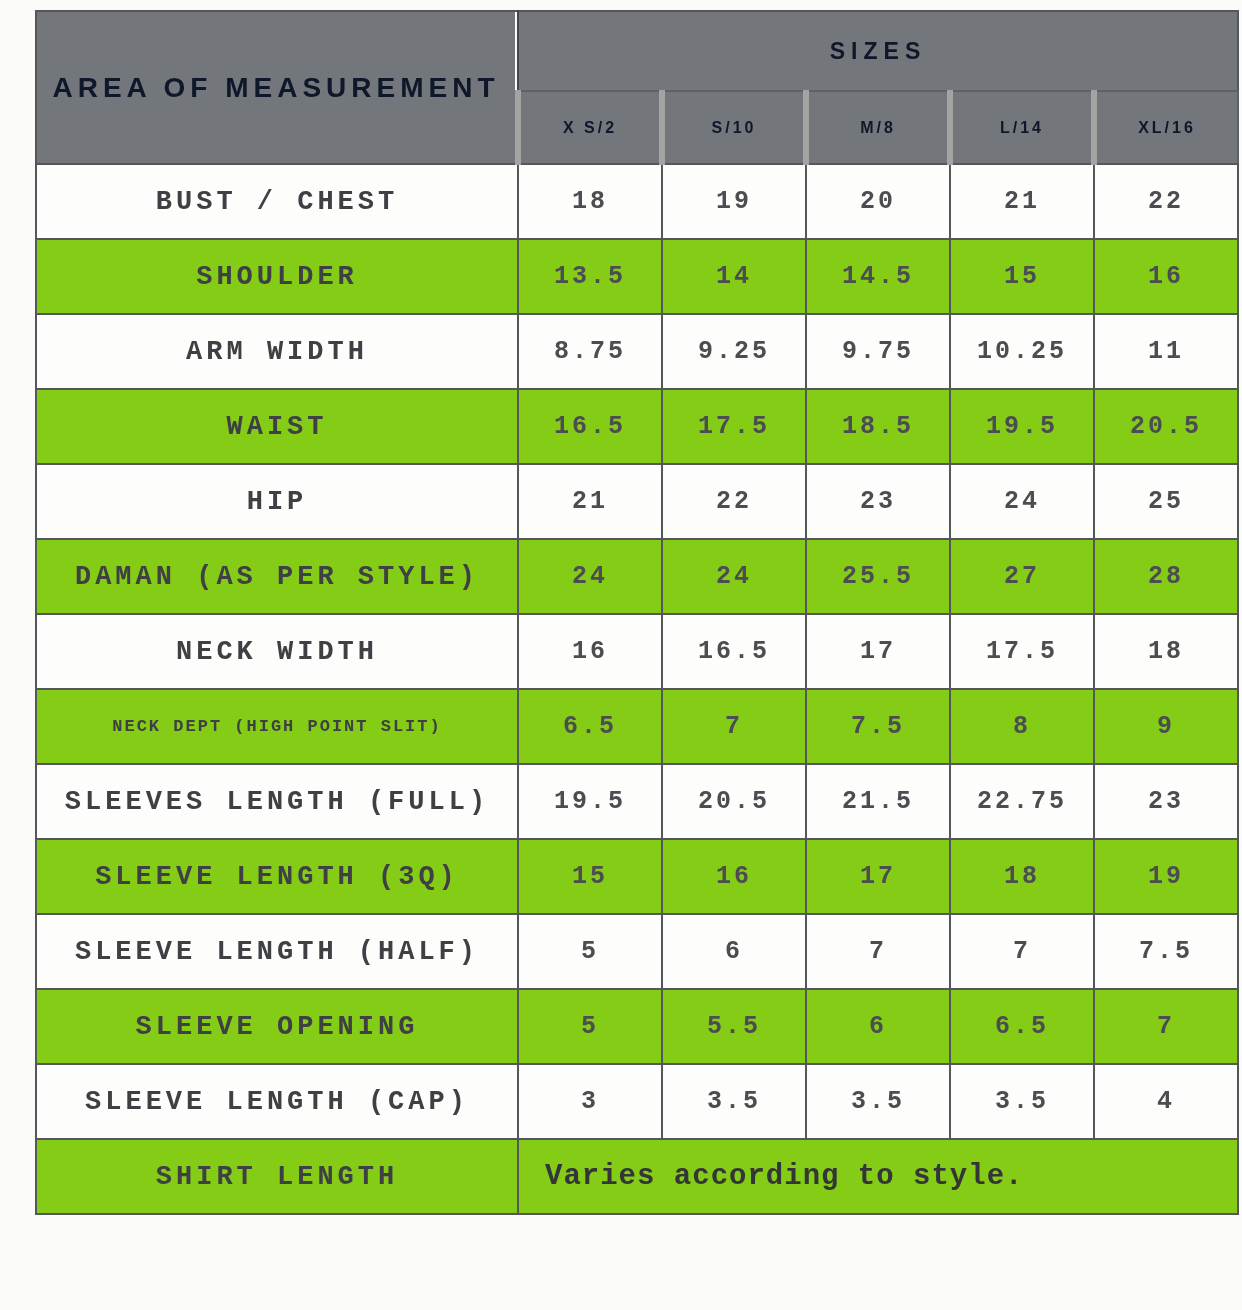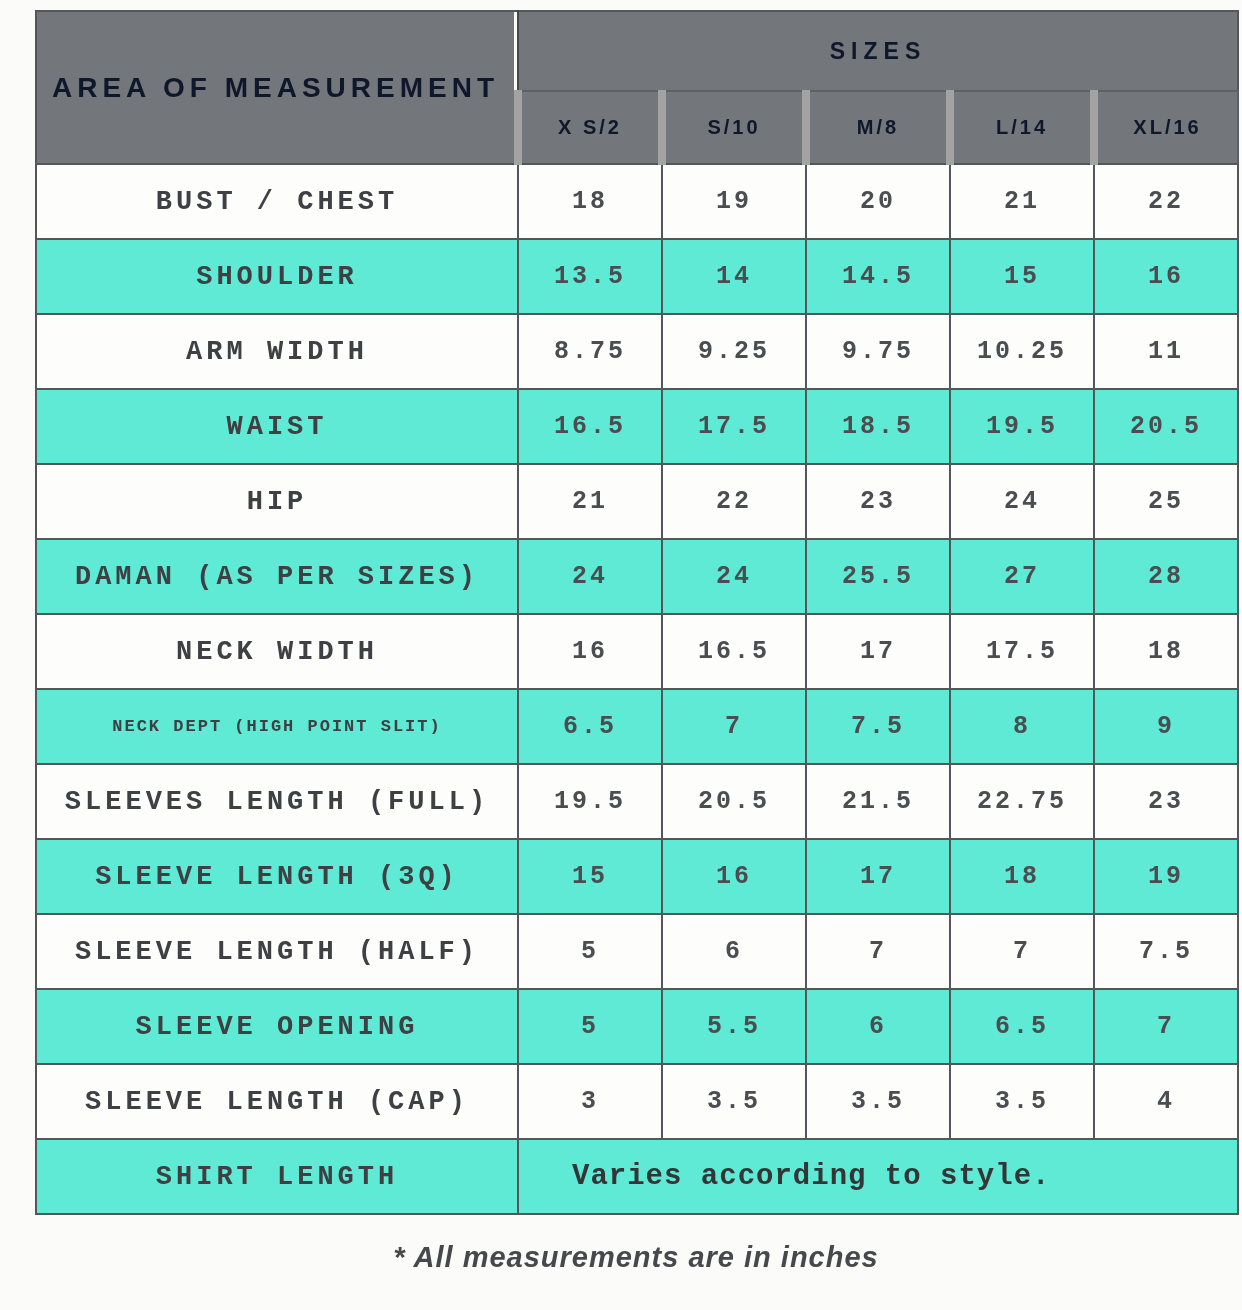--- a/index.html
+++ b/index.html
@@ -43,29 +43,29 @@
     border-right: 2px solid #45474b;
     margin-left: 48px;
   }
   th.sizes-head {
     font-size: 23px;
     letter-spacing: 6px;
     height: 78px;
     border-bottom: 2px solid #5d6065;
   }
   tr.size-cols th {
-    font-size: 20px;
+    font-size: 16px;
     letter-spacing: 3px;
     height: 71px;
-    border-left: 8px solid #a3a3a3;
+    border-left: 6px solid #a3a3a3;
     border-right: 2px solid #5d6065;
   }
   tbody tr { height: 75px; font-family: Liberation Mono, monospace; }
   tbody tr.white td { background: #fdfdfc; }
-  tbody tr.gray  td { background: #5eead4; }
+  tbody tr.gray  td { background: #84cc16; }
   td.lbl {
     text-align: center;
     vertical-align: middle;
     font-size: 27px;
     font-weight: 700;
     letter-spacing: 4px;
     color: #3e4043;
     white-space: nowrap;
   }
   tr.tight td.lbl { letter-spacing: 2px; font-size: 17px; }
@@ -74,21 +74,21 @@
     vertical-align: middle;
     font-size: 25px;
     font-weight: 700;
     letter-spacing: 3px;
     color: #4b4d50;
     white-space: nowrap;
   }
   td.span-val {
     text-align: left;
     vertical-align: middle;
-    padding-left: 53px;
+    padding-left: 26px;
     font-size: 29px;
     font-weight: 700;
     letter-spacing: 1px;
     color: #333537;
     white-space: nowrap;
   }
   .footnote {
     width: 1202px;
     margin: 26px 0 0 35px;
     text-align: center;
@@ -161,21 +161,21 @@
       </tr>
       <tr class="white">
         <td class="lbl">HIP</td>
         <td class="val">21</td>
         <td class="val">22</td>
         <td class="val">23</td>
         <td class="val">24</td>
         <td class="val">25</td>
       </tr>
       <tr class="gray">
-        <td class="lbl">DAMAN (AS PER SIZES)</td>
+        <td class="lbl">DAMAN (AS PER STYLE)</td>
         <td class="val">24</td>
         <td class="val">24</td>
         <td class="val">25.5</td>
         <td class="val">27</td>
         <td class="val">28</td>
       </tr>
       <tr class="white">
         <td class="lbl">NECK WIDTH</td>
         <td class="val">16</td>
         <td class="val">16.5</td>
@@ -231,15 +231,14 @@
         <td class="val">3.5</td>
         <td class="val">4</td>
       </tr>
       <tr class="gray">
         <td class="lbl">SHIRT LENGTH</td>
         <td class="span-val" colspan="5">Varies according to style.</td>
       </tr>
     </tbody>
   </table>
 
-  <div class="footnote">* All measurements are in inches</div>
 
 </div>
 
 </body></html>

